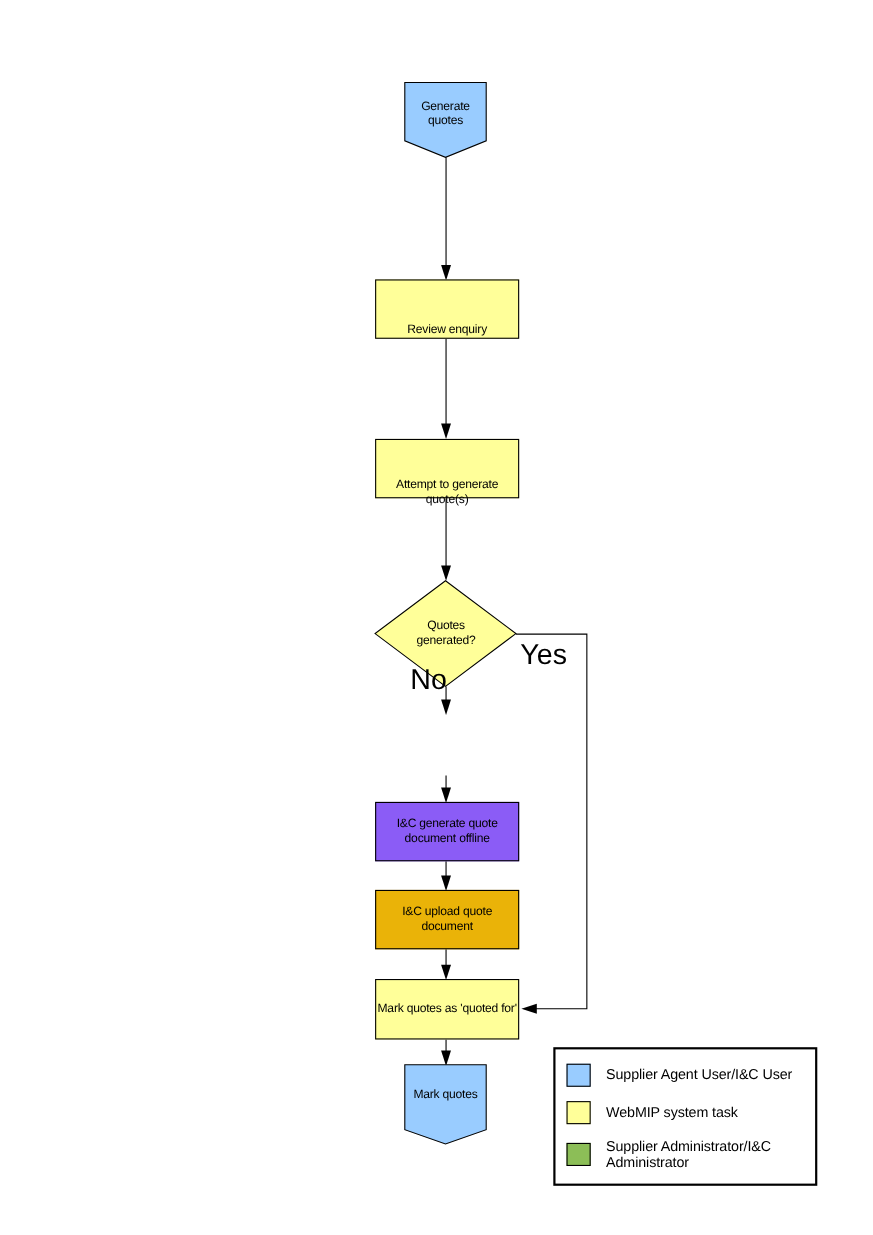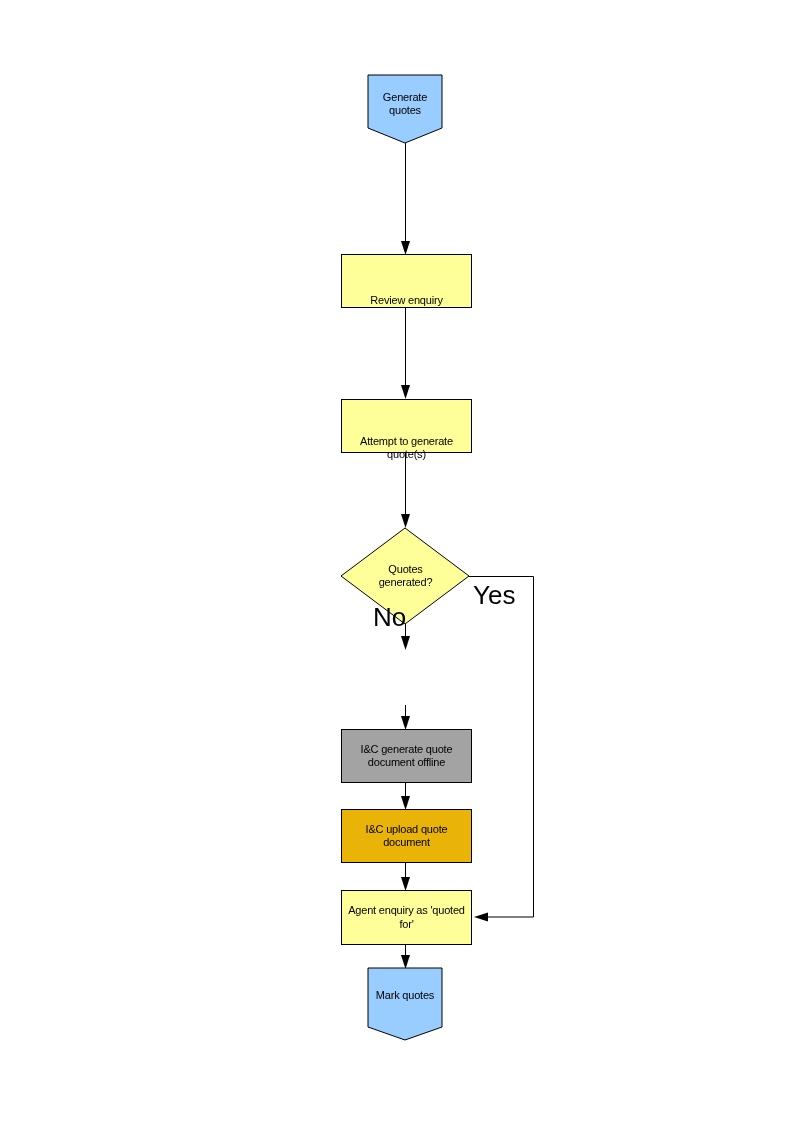--- a/index.html
+++ b/index.html
@@ -130,29 +130,43 @@
 
   <div class="node-rect" style="top: 254px; height: 54px; background-color: rgb(255, 255, 153); align-items: flex-end;">
     <span>Review enquiry</span>
   </div>
 
   <div class="node-rect" style="top: 399px; height: 54px; background-color: rgb(255, 255, 153);">
     <span style="width:115px;margin-top:44px;">Attempt to generate quote(s)</span>
   </div>
 
 
-  <div class="node-rect" style="top: 729px; height: 54px; background-color: #a3a3a3;">
+  <div class="node-rect" style="top: 729px; height: 54px; background-color: #8b5cf6;">
     <span style="width:110px;">I&amp;C generate quote document offline</span>
   </div>
 
   <div class="node-rect" style="top: 809px; height: 54px; background-color: #eab308;">
     <span style="width:100px;">I&amp;C upload quote document</span>
   </div>
 
   <div class="node-rect" style="top: 890px; height: 55px; background-color: rgb(255, 255, 153);">
-    <span style="width:131px;">Agent enquiry as 'quoted for'</span>
+    <span style="width:131px;">Mark quotes as 'quoted for'</span>
   </div>
 
   <div class="branch-label" style="left:473px; top:582px;">Yes</div>
   <div class="branch-label" style="left:373px; top:604px;">No</div>
 
+  <div class="legend">
+    <div class="legend-row">
+      <div class="legend-swatch" style="background-color: rgb(153, 204, 255);"></div>
+      <div class="legend-label">Supplier Agent User/I&amp;C User</div>
+    </div>
+    <div class="legend-row">
+      <div class="legend-swatch" style="background-color: rgb(255, 255, 153);"></div>
+      <div class="legend-label">WebMIP system task</div>
+    </div>
+    <div class="legend-row">
+      <div class="legend-swatch" style="background-color: rgb(140, 190, 87);"></div>
+      <div class="legend-label" style="width:175px;">Supplier Administrator/I&amp;C Administrator</div>
+    </div>
+  </div>
 
 </div>
 
 </body></html>

